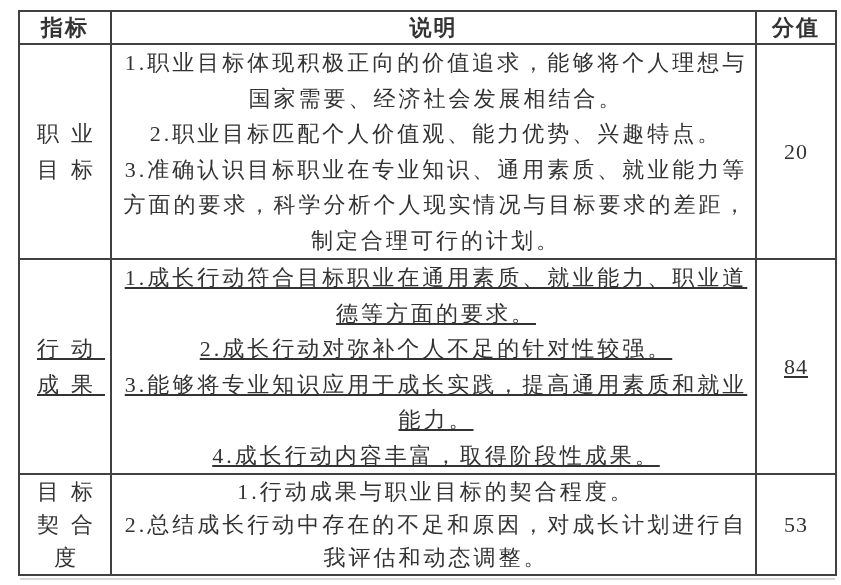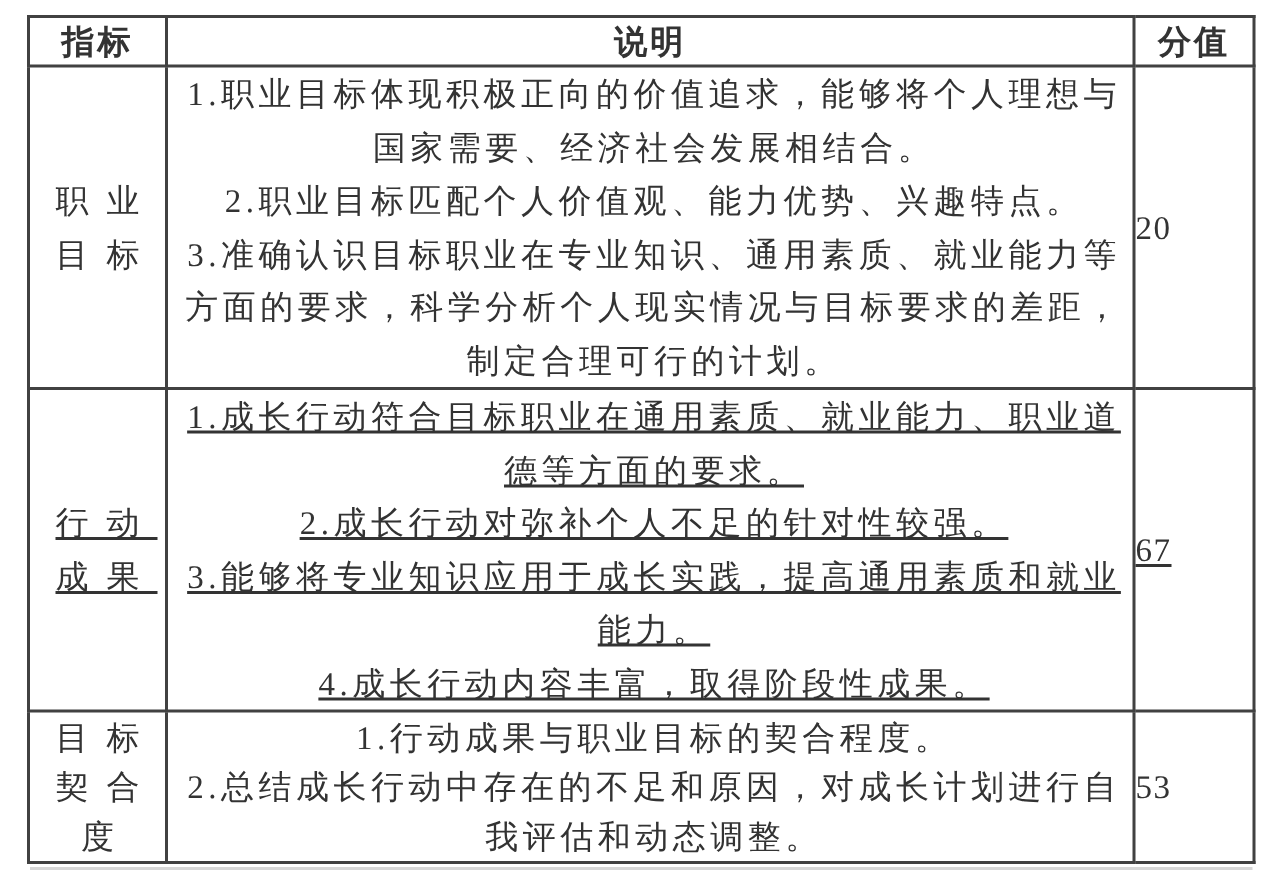--- a/index.html
+++ b/index.html
@@ -49,20 +49,21 @@
     line-height: 35.5px;
   }
   td.desc {
     white-space: pre-line;
     letter-spacing: 3px;
     padding: 0 4px 0 9px;
     line-height: 35.5px;
     text-align: center;
   }
   td.score {
+    text-align: center;
     letter-spacing: 1px;
     padding: 0;
   }
   tr.row-1 td { height: 211px; }
   tr.row-2 td { height: 208px; text-decoration: underline; }
   tr.row-3 td { height: 97px; }
   tr.row-3 td.desc,
   tr.row-3 td.indicator { line-height: 33px; }
 
   .scan-line {
@@ -105,21 +106,21 @@
     </tr>
     <tr class="row-2">
       <td class="indicator">行动
 成果</td>
       <td class="desc">1.成长行动符合目标职业在通用素质、就业能力、职业道
 德等方面的要求。
 2.成长行动对弥补个人不足的针对性较强。
 3.能够将专业知识应用于成长实践，提高通用素质和就业
 能力。
 4.成长行动内容丰富，取得阶段性成果。</td>
-      <td class="score">67</td>
+      <td class="score">84</td>
     </tr>
     <tr class="row-3">
       <td class="indicator">目标
 契合
 度</td>
       <td class="desc">1.行动成果与职业目标的契合程度。
 2.总结成长行动中存在的不足和原因，对成长计划进行自
 我评估和动态调整。</td>
       <td class="score">53</td>
     </tr>

